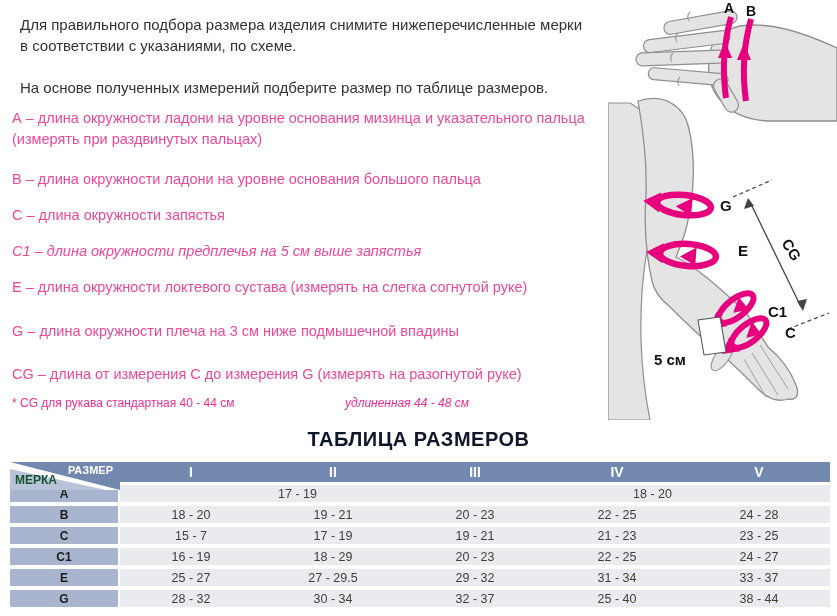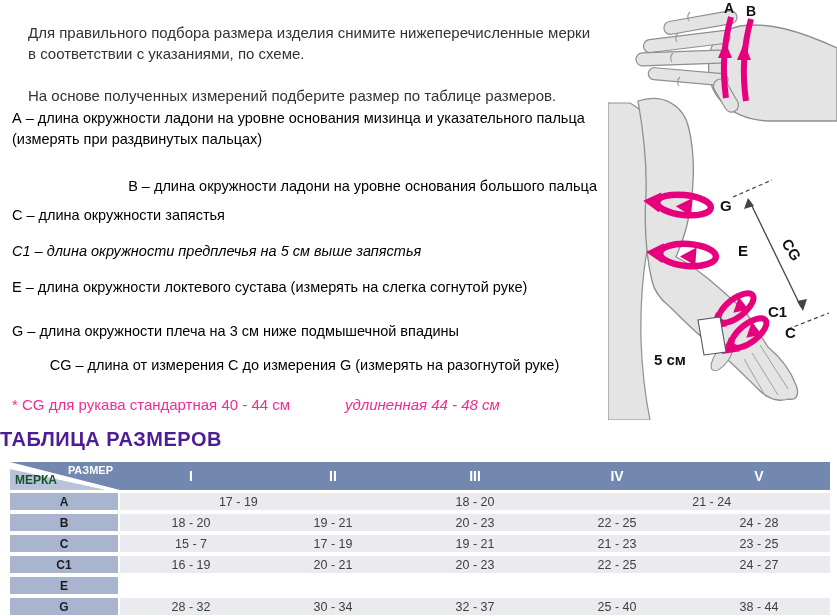--- a/index.html
+++ b/index.html
@@ -1,30 +1,30 @@
 <!DOCTYPE html>
 <html><head>
 <meta charset="utf-8">
 <style>
   html,body { margin:0; padding:0; background:#ffffff; }
   #stage {
     position:relative; width:837px; height:616px; overflow:hidden;
     background:#ffffff;
     font-family:"Liberation Sans","DejaVu Sans",sans-serif;
   }
-  .intro { position:absolute; left:12px; color:#333333; font-size:15px; line-height:1.4; margin:16px; width:565px; }
-  .measure-item { position:absolute; left:12px; margin:0; width:585px; color:#000000; font-size:14.5px; line-height:1.45; }
-  .note { position:absolute; top:396px; left:0; width:100%; height:20px; font-size:15px; color:#ee2d92; }
+  .intro { position:absolute; left:12px; color:#333333; font-size:15px; line-height:1.4; margin:8px; width:565px; }
+  .measure-item { position:absolute; left:12px; margin:0; width:585px; color:#ec4899; font-size:14.5px; line-height:1.45; }
+  .note { position:absolute; top:396px; left:0; width:100%; height:20px; font-size:12px; color:#ee2d92; }
   .note .n1 { position:absolute; left:12px; }
   .note .n2 { position:absolute; left:345px;font-style:italic; }
-  .table-title { position:absolute; top:428px; left:0; width:100%; margin:0;
-                 font-size:20px; font-weight:bold; color:#4c1d95; letter-spacing:0.5px; }
+  .table-title { position:absolute; top:428px; left:0; width:100%; text-align:center; margin:0;
+                 font-size:20px; font-weight:bold; color:#0f172a; letter-spacing:0.5px; }
   
   #size-table { position:absolute; left:10px; top:462px; width:820px; }
-  .thead { position:relative; display:flex; height:28px; margin-bottom:3px; background:#7288ae; }
+  .thead { position:relative; display:flex; height:20px; margin-bottom:3px; background:#7288ae; }
   .tcorner { position:relative; width:110px; height:28px; background:#ffffff; flex:none; }
   .tcorner .tri-dark  { position:absolute; inset:0; background:#7288ae; clip-path:polygon(0 0,100% 0,100% 100%); }
   .tcorner .tri-light { position:absolute; inset:0; background:#b9c3d8; clip-path:polygon(0 7px,calc(100% - 14px) 100%,0 100%); }
   .tcorner .c-top { position:absolute; top:2px; right:7px; color:#ffffff; font-size:11px; font-weight:bold; }
   .tcorner .c-bottom { position:absolute; bottom:3px; left:5px; color:#14532d; font-size:12px; font-weight:bold; }
   .thcols { flex:1; display:flex; }
   .thcell { flex:1; display:flex; align-items:center; justify-content:center;
             color:#ffffff; font-size:14px; font-weight:bold; }
   .trow { display:flex; height:17px; margin-bottom:4px; }
   .tlabel { width:108px; flex:none; margin-right:2px; background:#a9b5ce;
@@ -37,26 +37,26 @@
 </style>
 </head>
 <body>
 
 <div id="stage">
 
   <p class="intro" style="top:6px;">Для правильного подбора размера изделия снимите нижеперечисленные мерки в соответствии с указаниями, по схеме.</p>
   <p class="intro" style="top:69px;">На основе полученных измерений подберите размер по таблице размеров.</p>
 
   <p class="measure-item" style="top:108px;">А – длина окружности ладони на уровне основания мизинца и указательного пальца (измерять при раздвинутых пальцах)</p>
-  <p class="measure-item" style="top:176px;text-align:right;">В – длина окружности ладони на уровне основания большого пальца</p>
+  <p class="measure-item" style="top:169px;">В – длина окружности ладони на уровне основания большого пальца</p>
   <p class="measure-item" style="top:205px;">С – длина окружности запястья</p>
   <p class="measure-item" style="top:241px;font-style:italic;">C1 – длина окружности предплечья на 5 см выше запястья</p>
   <p class="measure-item" style="top:277px;">Е – длина окружности локтевого сустава (измерять на слегка согнутой руке)</p>
   <p class="measure-item" style="top:313px;margin-top:8px;">G – длина окружности плеча на 3 см ниже подмышечной впадины</p>
-  <p class="measure-item" style="top:355px;text-align:center;">CG – длина от измерения С до измерения G (измерять на разогнутой руке)</p>
+  <p class="measure-item" style="top:364px;">CG – длина от измерения С до измерения G (измерять на разогнутой руке)</p>
 
   <div class="note">
     <span class="n1">* CG для рукава  стандартная 40 - 44 см</span>
     <span class="n2">удлиненная 44 - 48 см</span>
   </div>
 
   <h2 class="table-title">ТАБЛИЦА РАЗМЕРОВ</h2>
 
   <div id="size-table">
     <div class="thead">
@@ -73,21 +73,20 @@
         <div class="thcell">IV</div>
         <div class="thcell">V</div>
       </div>
     </div>
 
     <div class="trow">
       <div class="tlabel">A</div>
       <div class="tdata">
         <div class="tcell">17 - 19</div>
         <div class="tcell">18 - 20</div>
-        <div class="tcell">21 - 24</div>
       </div>
     </div>
     <div class="trow">
       <div class="tlabel">B</div>
       <div class="tdata">
         <div class="tcell">18 - 20</div>
         <div class="tcell">19 - 21</div>
         <div class="tcell">20 - 23</div>
         <div class="tcell">22 - 25</div>
         <div class="tcell">24 - 28</div>
@@ -100,28 +99,35 @@
         <div class="tcell">17 - 19</div>
         <div class="tcell">19 - 21</div>
         <div class="tcell">21 - 23</div>
         <div class="tcell">23 - 25</div>
       </div>
     </div>
     <div class="trow">
       <div class="tlabel">C1</div>
       <div class="tdata">
         <div class="tcell">16 - 19</div>
-        <div class="tcell">20 - 21</div>
+        <div class="tcell">18 - 29</div>
         <div class="tcell">20 - 23</div>
         <div class="tcell">22 - 25</div>
         <div class="tcell">24 - 27</div>
       </div>
     </div>
     <div class="trow">
       <div class="tlabel">E</div>
+      <div class="tdata">
+        <div class="tcell">25 - 27</div>
+        <div class="tcell">27 - 29.5</div>
+        <div class="tcell">29 - 32</div>
+        <div class="tcell">31 - 34</div>
+        <div class="tcell">33 - 37</div>
+      </div>
     </div>
     <div class="trow">
       <div class="tlabel">G</div>
       <div class="tdata">
         <div class="tcell">28 - 32</div>
         <div class="tcell">30 - 34</div>
         <div class="tcell">32 - 37</div>
         <div class="tcell">25 - 40</div>
         <div class="tcell">38 - 44</div>
       </div>

